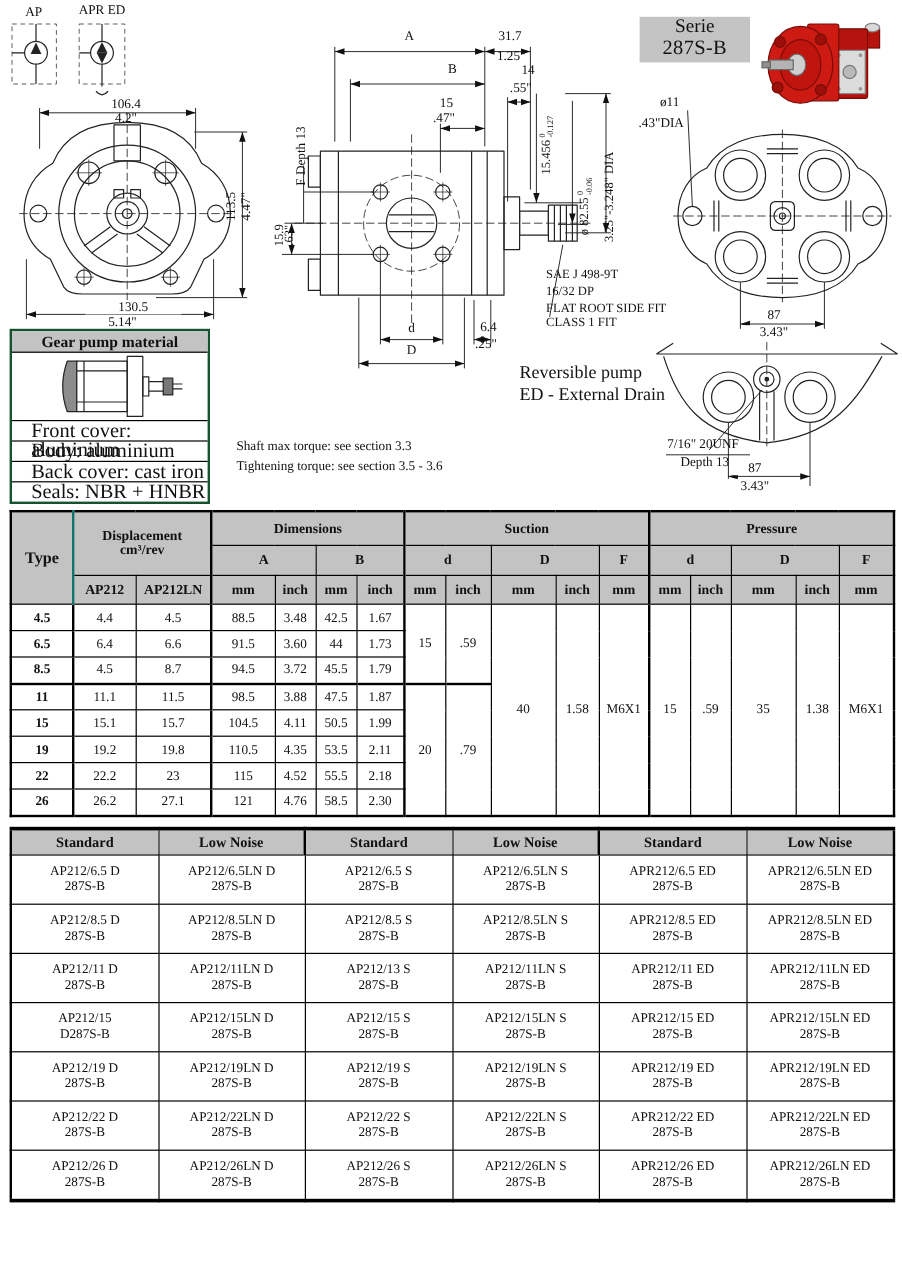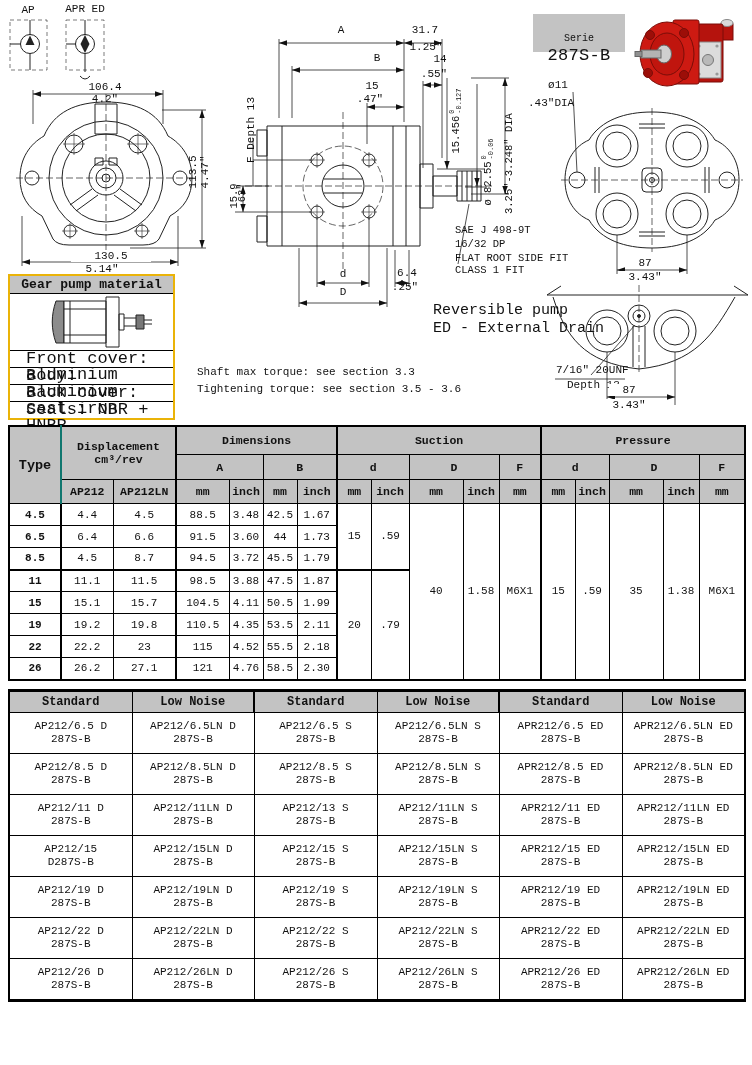--- a/index.html
+++ b/index.html
@@ -1,34 +1,34 @@
 <!DOCTYPE html>
 <html><head>
 <meta charset="utf-8">
 <style>
   body{margin:0;background:#e8e8e8}
   #page{position:relative;width:752px;height:1065px;background:#fff;
-        font-family:Liberation Mono, monospace;color:#111;overflow:hidden}
+        font-family:Liberation Serif, serif;color:#111;overflow:hidden}
   svg.draw{position:absolute;overflow:visible}
   .k{stroke:#222;fill:none;stroke-width:1;stroke-linejoin:round}
   .thin{stroke:#222;fill:none;stroke-width:.6}
   .dash{stroke:#222;fill:none;stroke-width:.7;stroke-dasharray:7 3}
   .dim{stroke:#222;fill:none;stroke-width:.8}
   .lbl{position:absolute;font-size:11px;line-height:12px;white-space:nowrap;color:#111}
   .c{text-align:center}
   .rot{transform:rotate(-90deg)}
   .bgw{background:#fff}
   .sm{font-size:10.5px;line-height:12px}
   .tolwrap{display:flex;align-items:center;justify-content:center;gap:2px}
   .tol{display:inline-flex;flex-direction:column;font-size:7px;line-height:7px;text-align:left}
   .serie{position:absolute;left:533px;top:14px;width:92px;height:38px;background:#c3c3c3;text-align:center}
-  .serie .s1{font-size:10px;padding-top:18px;line-height:14px}
+  .serie .s1{font-size:16px;padding-top:2px;line-height:14px}
   .serie .s2{font-size:17px;line-height:19px;letter-spacing:.3px}
   .edtitle{position:absolute;left:433px;top:302px;font-size:15px;line-height:18px}
-  .mat{position:absolute;left:8px;top:274px;width:163px;border:2px solid #eab308}
+  .mat{position:absolute;left:8px;top:274px;width:163px;border:2px solid #14532d}
   .mat .t{height:17px;background:#c3c3c3;border-bottom:1px solid #000;font-weight:bold;font-size:13px;text-align:center;line-height:17px}
   .mat .img{height:56px;position:relative}
   .mat .r{border-top:1px solid #000;font-size:17px;line-height:16px;height:16px;padding-left:16px}
   table{position:absolute;border-collapse:collapse;table-layout:fixed;color:#111}
   th,td{border:1px solid #000;text-align:center;vertical-align:middle;padding:0;overflow:hidden}
   th{background:#c3c3c3;font-weight:bold;font-size:11.5px}
   .spec{left:8px;top:425px;width:736px;border:2px solid #000}
   .spec .h1 th{height:27px}.spec .h2 th{height:24px}.spec .h3 th{height:23px}
   .spec tbody tr{height:22px}
   .spec tbody td{font-size:11px}

